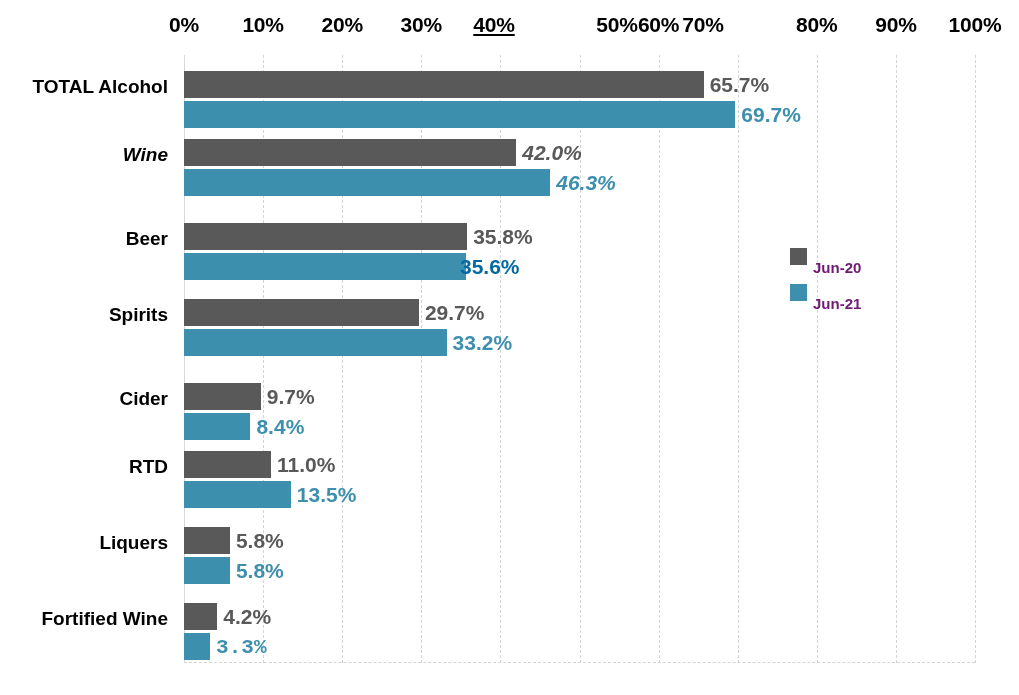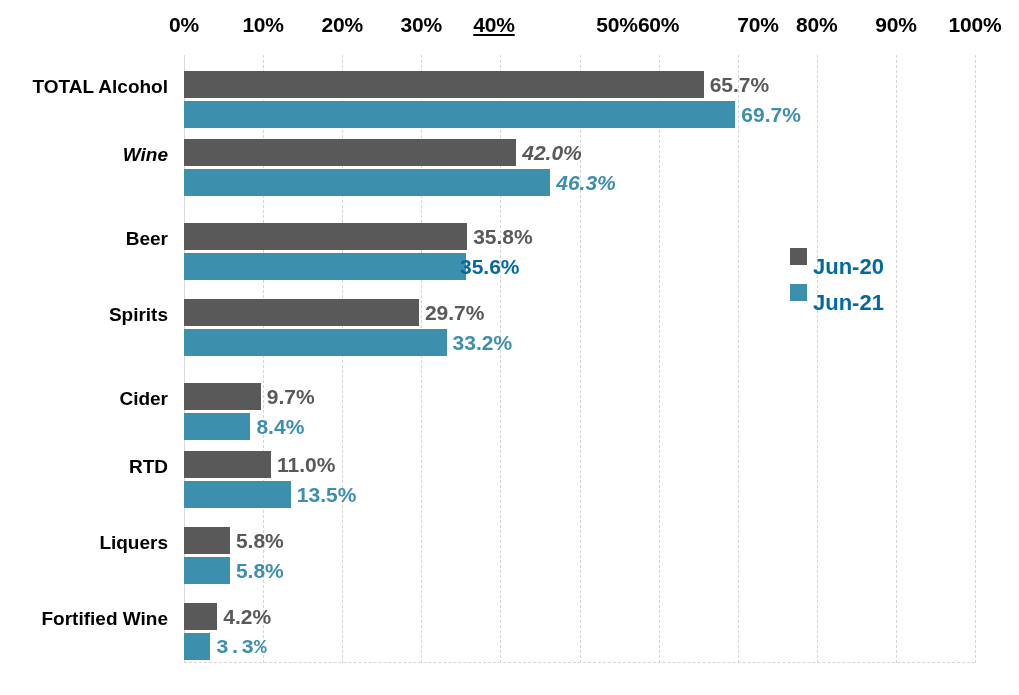--- a/index.html
+++ b/index.html
@@ -133,23 +133,23 @@
   }
   .legend-swatch {
     width: 17px;
     height: 17px;
     flex: 0 0 auto;
     margin-right: 6px;
   }
   .legend-swatch.s0 { background: #595959; }
   .legend-swatch.s1 { background: #3d8fae; }
   .legend-text {
-    font-size: 22px;
-    font-weight: bold;
-    color: #0369a1;
+    font-size: 15px;
+    font-weight: bold;
+    color: #701a75;
     white-space: nowrap;
     margin-top: 22px;
   }
 </style>
 </head>
 <body>
 
 <div id="chart-root">
 
   <div id="gridlines">
@@ -167,21 +167,21 @@
     </div>
 
   <div id="x-axis-labels">
       <div class="x-tick" style="left: 184px;">0%</div>
       <div class="x-tick" style="left: 263.1px;">10%</div>
       <div class="x-tick" style="left: 342.2px;">20%</div>
       <div class="x-tick" style="left: 421.3px;">30%</div>
       <div class="x-tick" style="left: 494px; text-decoration: underline;">40%</div>
       <div class="x-tick" style="left: 595px; margin-left: 22px;">50%</div>
       <div class="x-tick" style="left: 658.6px;">60%</div>
-      <div class="x-tick" style="left: 758px;">70%</div>
+      <div class="x-tick" style="left: 703px;">70%</div>
       <div class="x-tick" style="left: 816.8px;">80%</div>
       <div class="x-tick" style="left: 895.9px;">90%</div>
       <div class="x-tick" style="left: 975px;">100%</div>
     </div>
 
   <div id="plot">
       <div class="cat-row" style="top: 0px;">
         <div class="cat-label">TOTAL Alcohol</div>
         <div class="bar-track series-0">
           <div class="bar s0" style="width: 519.687px; background: rgb(89, 89, 89);"></div>

